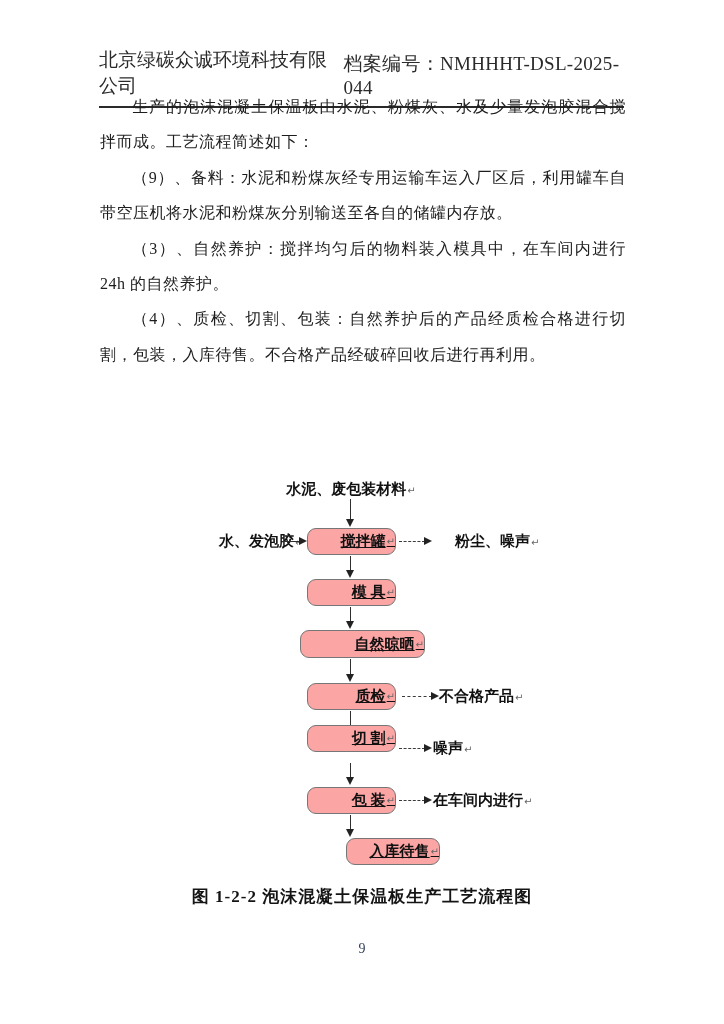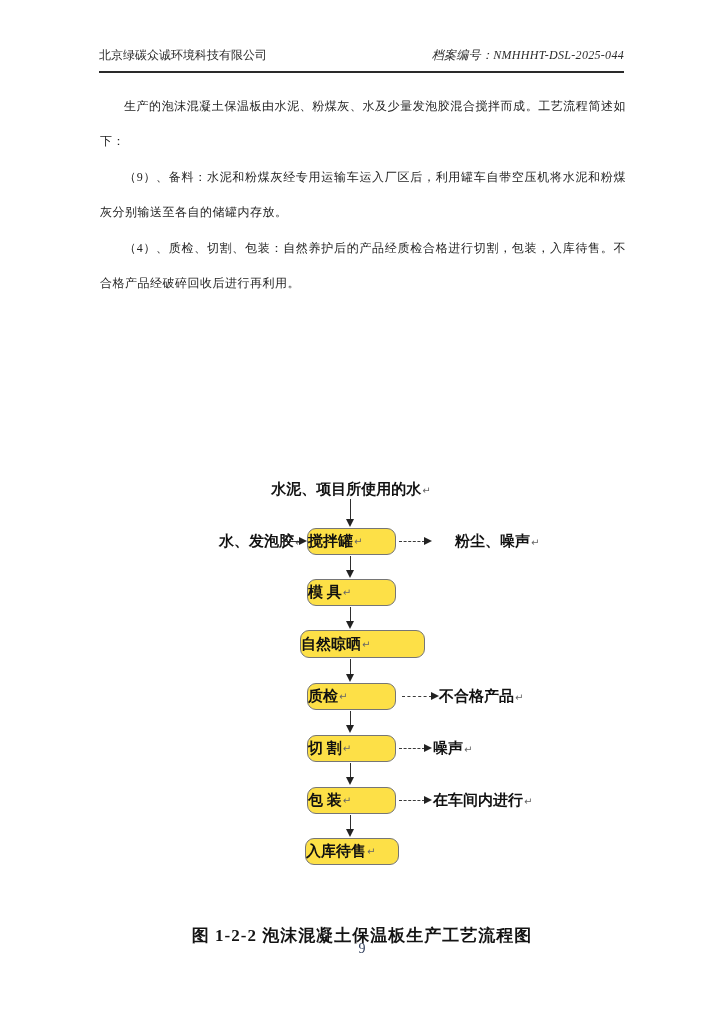--- a/index.html
+++ b/index.html
@@ -8,39 +8,39 @@
     position:relative; width:724px; height:1024px; margin:0 auto;
     background:#ffffff; overflow:hidden;
     font-family:"Liberation Serif","DejaVu Serif",serif;
     color:#1c1c1c;
   }
   
   .header {
     position:absolute; left:99px; top:47px; width:525px;
     display:flex; justify-content:space-between; align-items:flex-end;
     border-bottom:2px solid #2a2a2a; padding-bottom:7px;
-    font-size:12px; color:#2a2a2a;
+    font-size:19px; color:#2a2a2a;
   }
-  .header .file-no { letter-spacing:0.3px;font-style:italic; }
+  .header .file-no { letter-spacing:0.3px; }
   
   .body-text {
     position:absolute; left:100px; top:89px; width:526px;
-    font-size:12px; line-height:35.4px; text-align:justify;
+    font-size:16px; line-height:35.4px; text-align:justify;
     color:#1d1d1d; letter-spacing:0.5px;
   }
   .body-text p { text-indent:2em; }
   
   .flowchart { position:absolute; left:150px; top:477px; width:424px; height:398px; font-size:15px; }
   .fc-label { position:absolute; font-weight:bold; color:#111; white-space:nowrap; }
   .fc-source { left:201px; top:3px; transform:translateX(-50%); }
   .fc-box {
     position:absolute; left:157px; width:89px; height:27px;
-    border:1.6px solid #767676; border-radius:9px; background:#fde047;
-    display:flex; align-items:center; justify-content:flex-start;
-    font-weight:bold; color:#111; white-space:nowrap;
+    border:1.6px solid #767676; border-radius:9px; background:#fca5a5;
+    display:flex; align-items:center; justify-content:flex-end;
+    font-weight:bold; color:#111; white-space:nowrap;text-decoration:underline;
   }
   .fc-box.wide { left:150px; width:125px; }
   .fc-box.last { left:155px; width:94px; }
   .ret { font-size:10px; color:#666; margin-left:1px; font-family:"DejaVu Sans",sans-serif; font-weight:normal; }
   .varrow { position:absolute; left:200px; width:0; border-left:1.8px solid #2f2f2f; }
   .varrow::after {
     content:""; position:absolute; left:-5px; bottom:-7px;
     border-left:4.5px solid transparent; border-right:4.5px solid transparent;
     border-top:8px solid #222;
   }
@@ -53,47 +53,48 @@
   .darrow { position:absolute; height:0; border-top:1.8px dashed #3a3a3a; }
   .darrow::after {
     content:""; position:absolute; right:-7px; top:-5px;
     border-top:4.5px solid transparent; border-bottom:4.5px solid transparent;
     border-left:8px solid #222;
   }
   .fc-side { font-weight:bold; }
   
   .caption {
     position:absolute; left:0; right:0; top:885px; text-align:center;
-    font-size:17px; font-weight:bold; color:#141414; letter-spacing:1px;margin-top:39px;
+    font-size:17px; font-weight:bold; color:#141414; letter-spacing:1px;
   }
   .page-num {
     position:absolute; left:0; right:0; top:941px; text-align:center;
     font-size:14px; color:#33415e;
   }
 </style>
 </head>
 <body>
 
 <div class="page">
 
   <div class="header">
     <span class="company">北京绿碳众诚环境科技有限公司</span>
     <span class="file-no">档案编号：NMHHHT-DSL-2025-044</span>
   </div>
 
   <div class="body-text">
     <p>生产的泡沫混凝土保温板由水泥、粉煤灰、水及少量发泡胶混合搅拌而成。工艺流程简述如下：</p>
     <p>（9）、备料：水泥和粉煤灰经专用运输车运入厂区后，利用罐车自带空压机将水泥和粉煤灰分别输送至各自的储罐内存放。</p>
+    <p>（3）、自然养护：搅拌均匀后的物料装入模具中，在车间内进行 24h 的自然养护。</p>
     <p>（4）、质检、切割、包装：自然养护后的产品经质检合格进行切割，包装，入库待售。不合格产品经破碎回收后进行再利用。</p>
   </div>
 
   <div class="flowchart">
 
     <div class="fc-label fc-source">
-      <span>水泥、项目所使用的水</span><span class="ret">↵</span>
+      <span>水泥、废包装材料</span><span class="ret">↵</span>
     </div>
 
     <div class="varrow" style="top:22px; height:21px;"></div>
 
     <div class="fc-label fc-side" style="left:69px; top:55px;">
       <span>水、发泡胶</span><span class="ret">↵</span>
     </div>
     <div class="harrow" style="left:132px; top:64px; width:18px;"></div>
 
     <div class="fc-box" style="top:51px;">
@@ -125,21 +126,21 @@
       <span>质检</span>
         <span class="ret">↵</span>
     </div>
     <div class="darrow" style="left:252px; top:219px; width:30px;"></div>
     <div class="fc-label fc-side" style="left:289px; top:210px;">
       <span>不合格产品</span><span class="ret">↵</span>
     </div>
 
     <div class="varrow" style="top:234px; height:15px;"></div>
 
-    <div class="fc-box" style="top:258px;">
+    <div class="fc-box" style="top:248px;">
       <span>切 割</span>
         <span class="ret">↵</span>
     </div>
     <div class="darrow" style="left:249px; top:271px; width:26px;"></div>
     <div class="fc-label fc-side" style="left:283px; top:262px;text-align:center;">
       <span>噪声</span><span class="ret">↵</span>
     </div>
 
     <div class="varrow" style="top:286px; height:15px;"></div>
 
@@ -147,21 +148,21 @@
       <span>包 装</span>
         <span class="ret">↵</span>
     </div>
     <div class="darrow" style="left:249px; top:323px; width:26px;"></div>
     <div class="fc-label fc-side" style="left:283px; top:314px;">
       <span>在车间内进行</span><span class="ret">↵</span>
     </div>
 
     <div class="varrow" style="top:338px; height:15px;"></div>
 
-    <div class="fc-box last" style="top:361px;">
+    <div class="fc-box last" style="top:361px;margin-left:41px;">
       <span>入库待售</span>
         <span class="ret">↵</span>
     </div>
 
   </div>
 
   <div class="caption">图 1-2-2 泡沫混凝土保温板生产工艺流程图</div>
 
   <div class="page-num">9</div>
 

